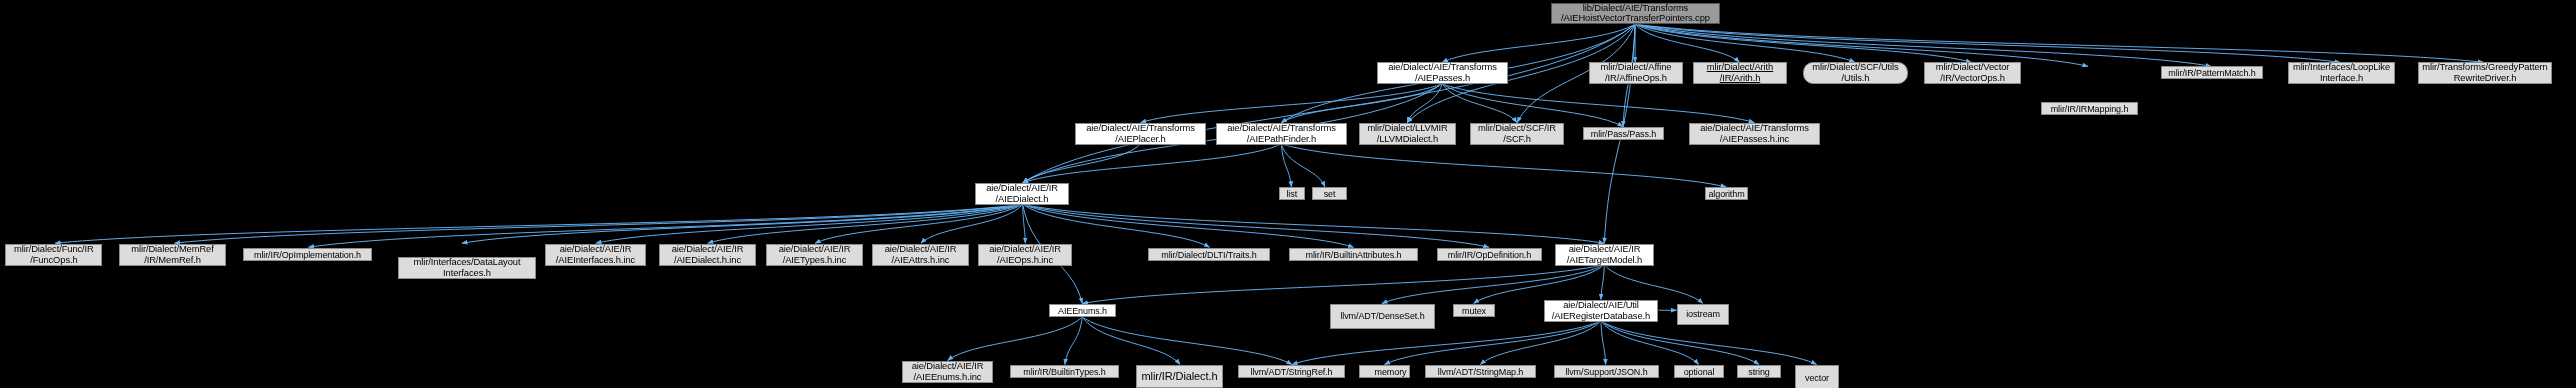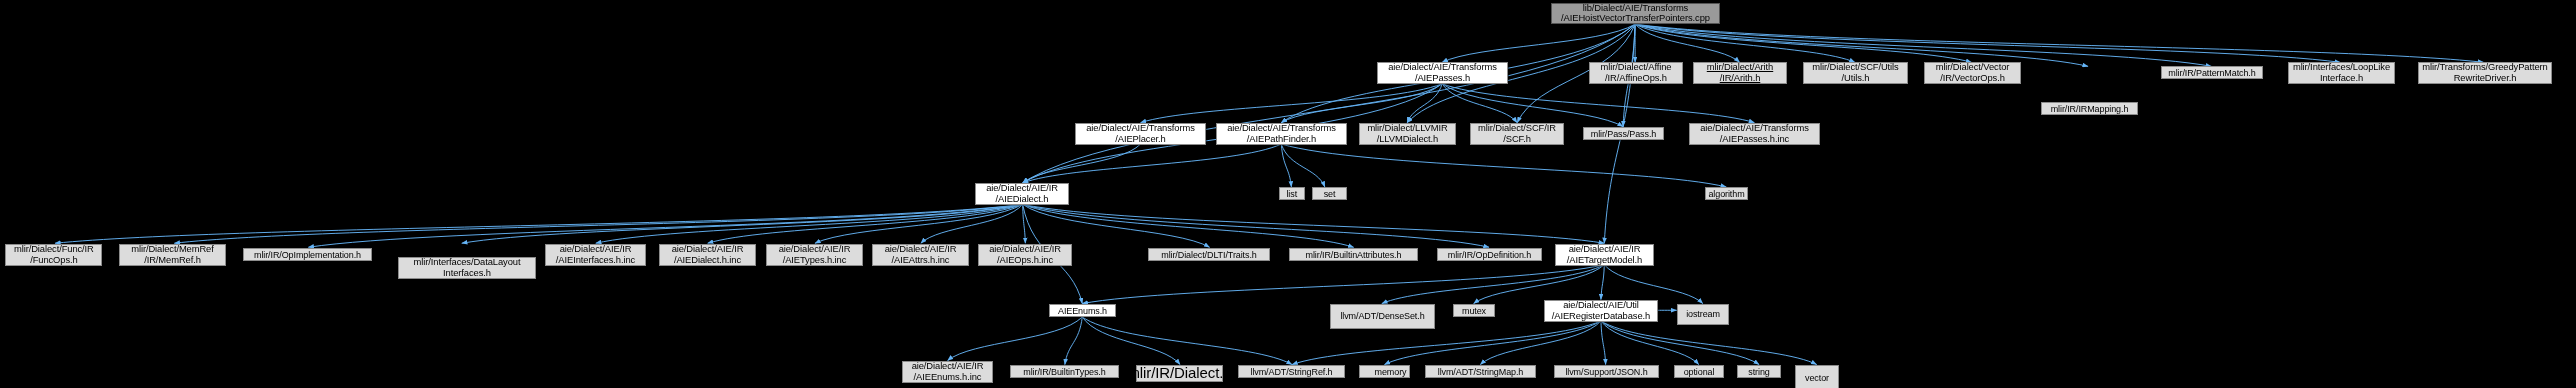--- a/index.html
+++ b/index.html
@@ -104,21 +104,21 @@
   </svg>
   <div id="node-layer">
       <div class="node root" style="left: 1551px; top: 2.7px; width: 169px; height: 21.5px;">lib/Dialect/AIE/Transforms
 /AIEHoistVectorTransferPointers.cpp</div>
       <div class="node white" style="left: 1377px; top: 62px; width: 131px; height: 21.5px;">aie/Dialect/AIE/Transforms
 /AIEPasses.h</div>
       <div class="node" style="left: 1589px; top: 62px; width: 94px; height: 21.5px;">mlir/Dialect/Affine
 /IR/AffineOps.h</div>
       <div class="node" style="left: 1693px; top: 62px; width: 94px; height: 21.5px; text-decoration: underline;">mlir/Dialect/Arith
 /IR/Arith.h</div>
-      <div class="node" style="left: 1803px; top: 62px; width: 105px; height: 21.5px;">mlir/Dialect/SCF/Utils
+      <div class="node" style="left: 1803px; top: 62px; width: 105px; height: 21.5px; border-radius: 10px;">mlir/Dialect/SCF/Utils
 /Utils.h</div>
       <div class="node" style="left: 1924px; top: 62px; width: 97px; height: 21.5px;">mlir/Dialect/Vector
 /IR/VectorOps.h</div>
       <div class="node" style="left: 2041px; top: 66px; width: 97px; height: 13.4px; font-size: 9px; margin-top: 36px;">mlir/IR/IRMapping.h</div>
       <div class="node" style="left: 2161px; top: 66px; width: 102px; height: 13.4px; font-size: 9px;">mlir/IR/PatternMatch.h</div>
       <div class="node" style="left: 2288px; top: 62px; width: 107px; height: 21.5px;">mlir/Interfaces/LoopLike
 Interface.h</div>
       <div class="node" style="left: 2418px; top: 62px; width: 134px; height: 21.5px;">mlir/Transforms/GreedyPattern
 RewriteDriver.h</div>
       <div class="node white" style="left: 1075px; top: 123px; width: 131px; height: 21.5px;">aie/Dialect/AIE/Transforms
@@ -161,21 +161,21 @@
 /AIETargetModel.h</div>
       <div class="node white" style="left: 1049px; top: 304px; width: 67px; height: 13.4px; font-size: 9px;">AIEEnums.h</div>
       <div class="node" style="left: 1330px; top: 304px; width: 105px; height: 25px; font-size: 9px;">llvm/ADT/DenseSet.h</div>
       <div class="node" style="left: 1453px; top: 304px; width: 42px; height: 13.4px; font-size: 9px;">mutex</div>
       <div class="node white" style="left: 1544px; top: 300px; width: 114px; height: 21.5px;">aie/Dialect/AIE/Util
 /AIERegisterDatabase.h</div>
       <div class="node" style="left: 1677px; top: 304px; width: 52px; height: 21px; font-size: 9px;">iostream</div>
       <div class="node" style="left: 902px; top: 361px; width: 91px; height: 21.5px;">aie/Dialect/AIE/IR
 /AIEEnums.h.inc</div>
       <div class="node" style="left: 1010px; top: 365px; width: 109px; height: 13.4px; font-size: 9px;">mlir/IR/BuiltinTypes.h</div>
-      <div class="node" style="left: 1136px; top: 365px; width: 87px; height: 17px; font-size: 15px;">mlir/IR/Dialect.h</div>
+      <div class="node" style="left: 1136px; top: 365px; width: 87px; height: 23px; font-size: 11px;">mlir/IR/Dialect.h</div>
       <div class="node" style="left: 1238px; top: 365px; width: 107px; height: 13.4px; font-size: 9px;">llvm/ADT/StringRef.h</div>
       <div class="node" style="left: 1359px; top: 365px; width: 51px; height: 13.4px; font-size: 9px; padding-left: 12px;">memory</div>
       <div class="node" style="left: 1425px; top: 365px; width: 111px; height: 13.4px; font-size: 9px;">llvm/ADT/StringMap.h</div>
       <div class="node" style="left: 1554px; top: 365px; width: 105px; height: 13.4px; font-size: 9px;">llvm/Support/JSON.h</div>
       <div class="node" style="left: 1674px; top: 365px; width: 50px; height: 13.4px; font-size: 9px;">optional</div>
       <div class="node" style="left: 1737px; top: 365px; width: 44px; height: 13.4px; font-size: 9px;">string</div>
       <div class="node" style="left: 1795px; top: 365px; width: 44px; height: 26px; font-size: 9px;">vector</div>
     </div>
 </div>
 

